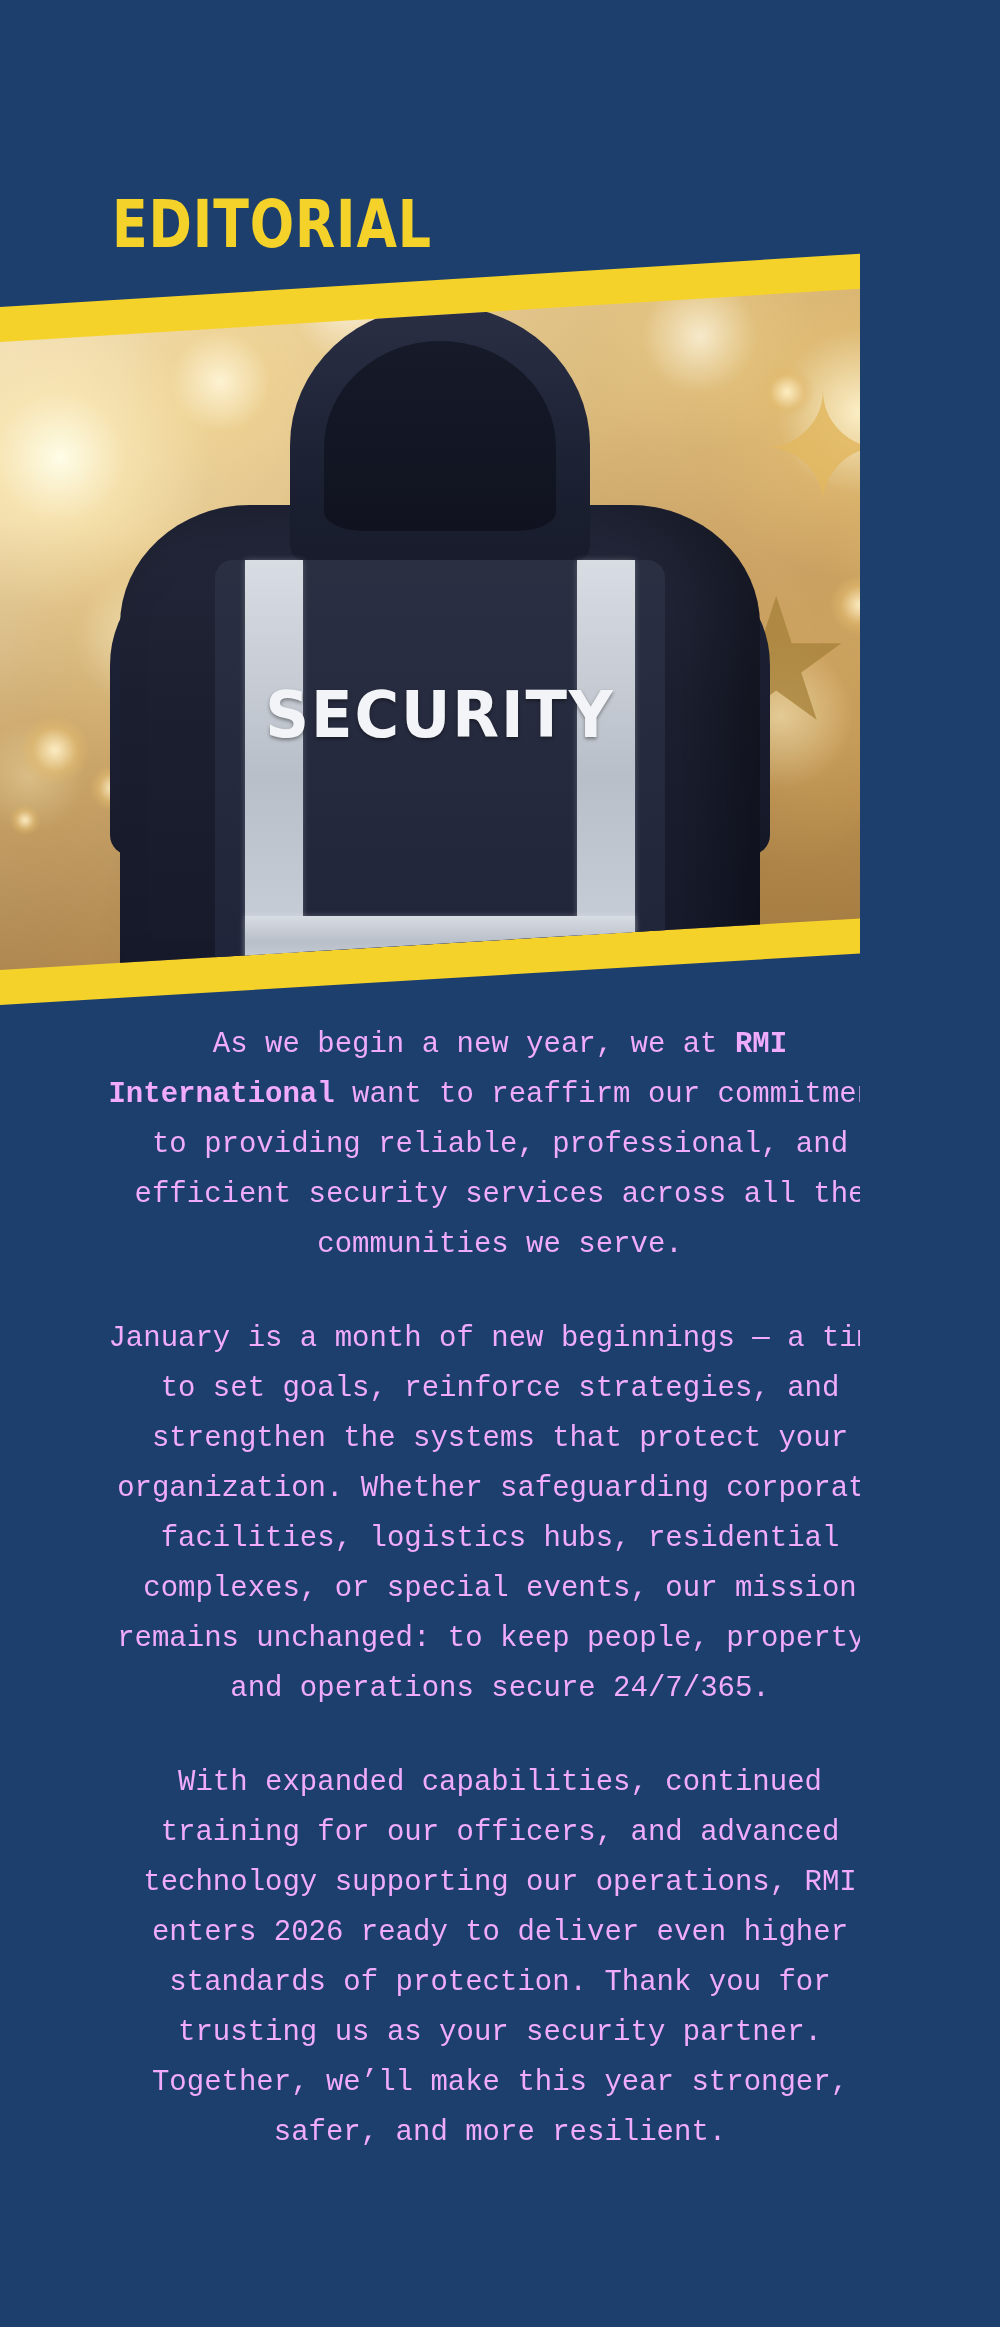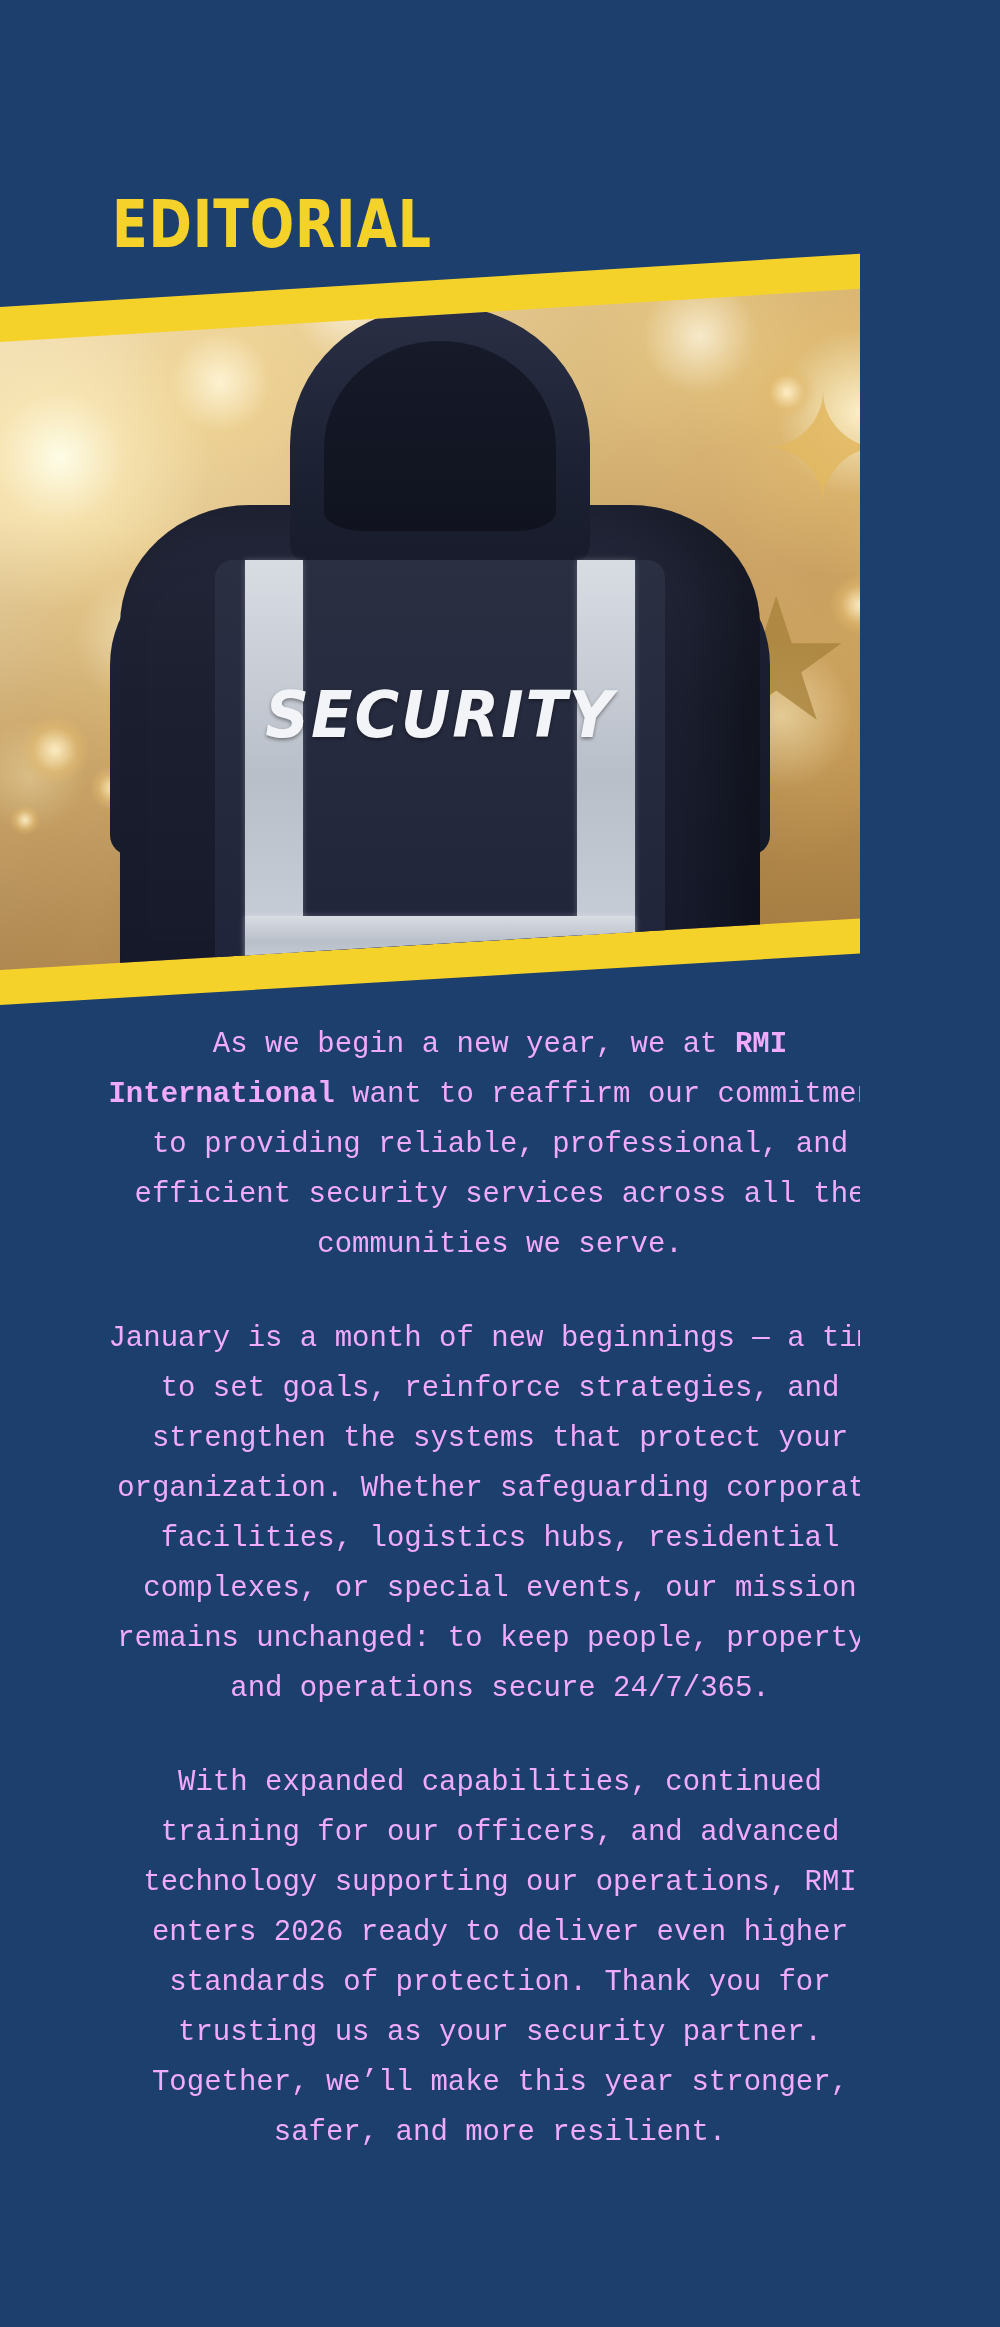--- a/index.html
+++ b/index.html
@@ -165,21 +165,20 @@
 
   
   .vest {
     position: absolute;
     left: 95px;
     top: 255px;
     width: 450px;
     height: 430px;
     background: linear-gradient(180deg, #2a2f42 0%, #20243a 100%);
     border-radius: 18px;
-    font-style: italic;
   }
   .vest-strap {
     position: absolute;
     background: linear-gradient(180deg, #d8dce3 0%, #b9bfc9 50%, #cdd3dc 100%);
     box-shadow: 0 0 6px rgba(255,255,255,0.25);
   }
   .strap-left   { left: 30px;  top: 0;   width: 58px;  height: 430px; }
   .strap-right  { right: 30px; top: 0;   width: 58px;  height: 430px; }
   .strap-bottom { left: 30px;  bottom: 22px; width: 390px; height: 52px; }
   .vest-label {

